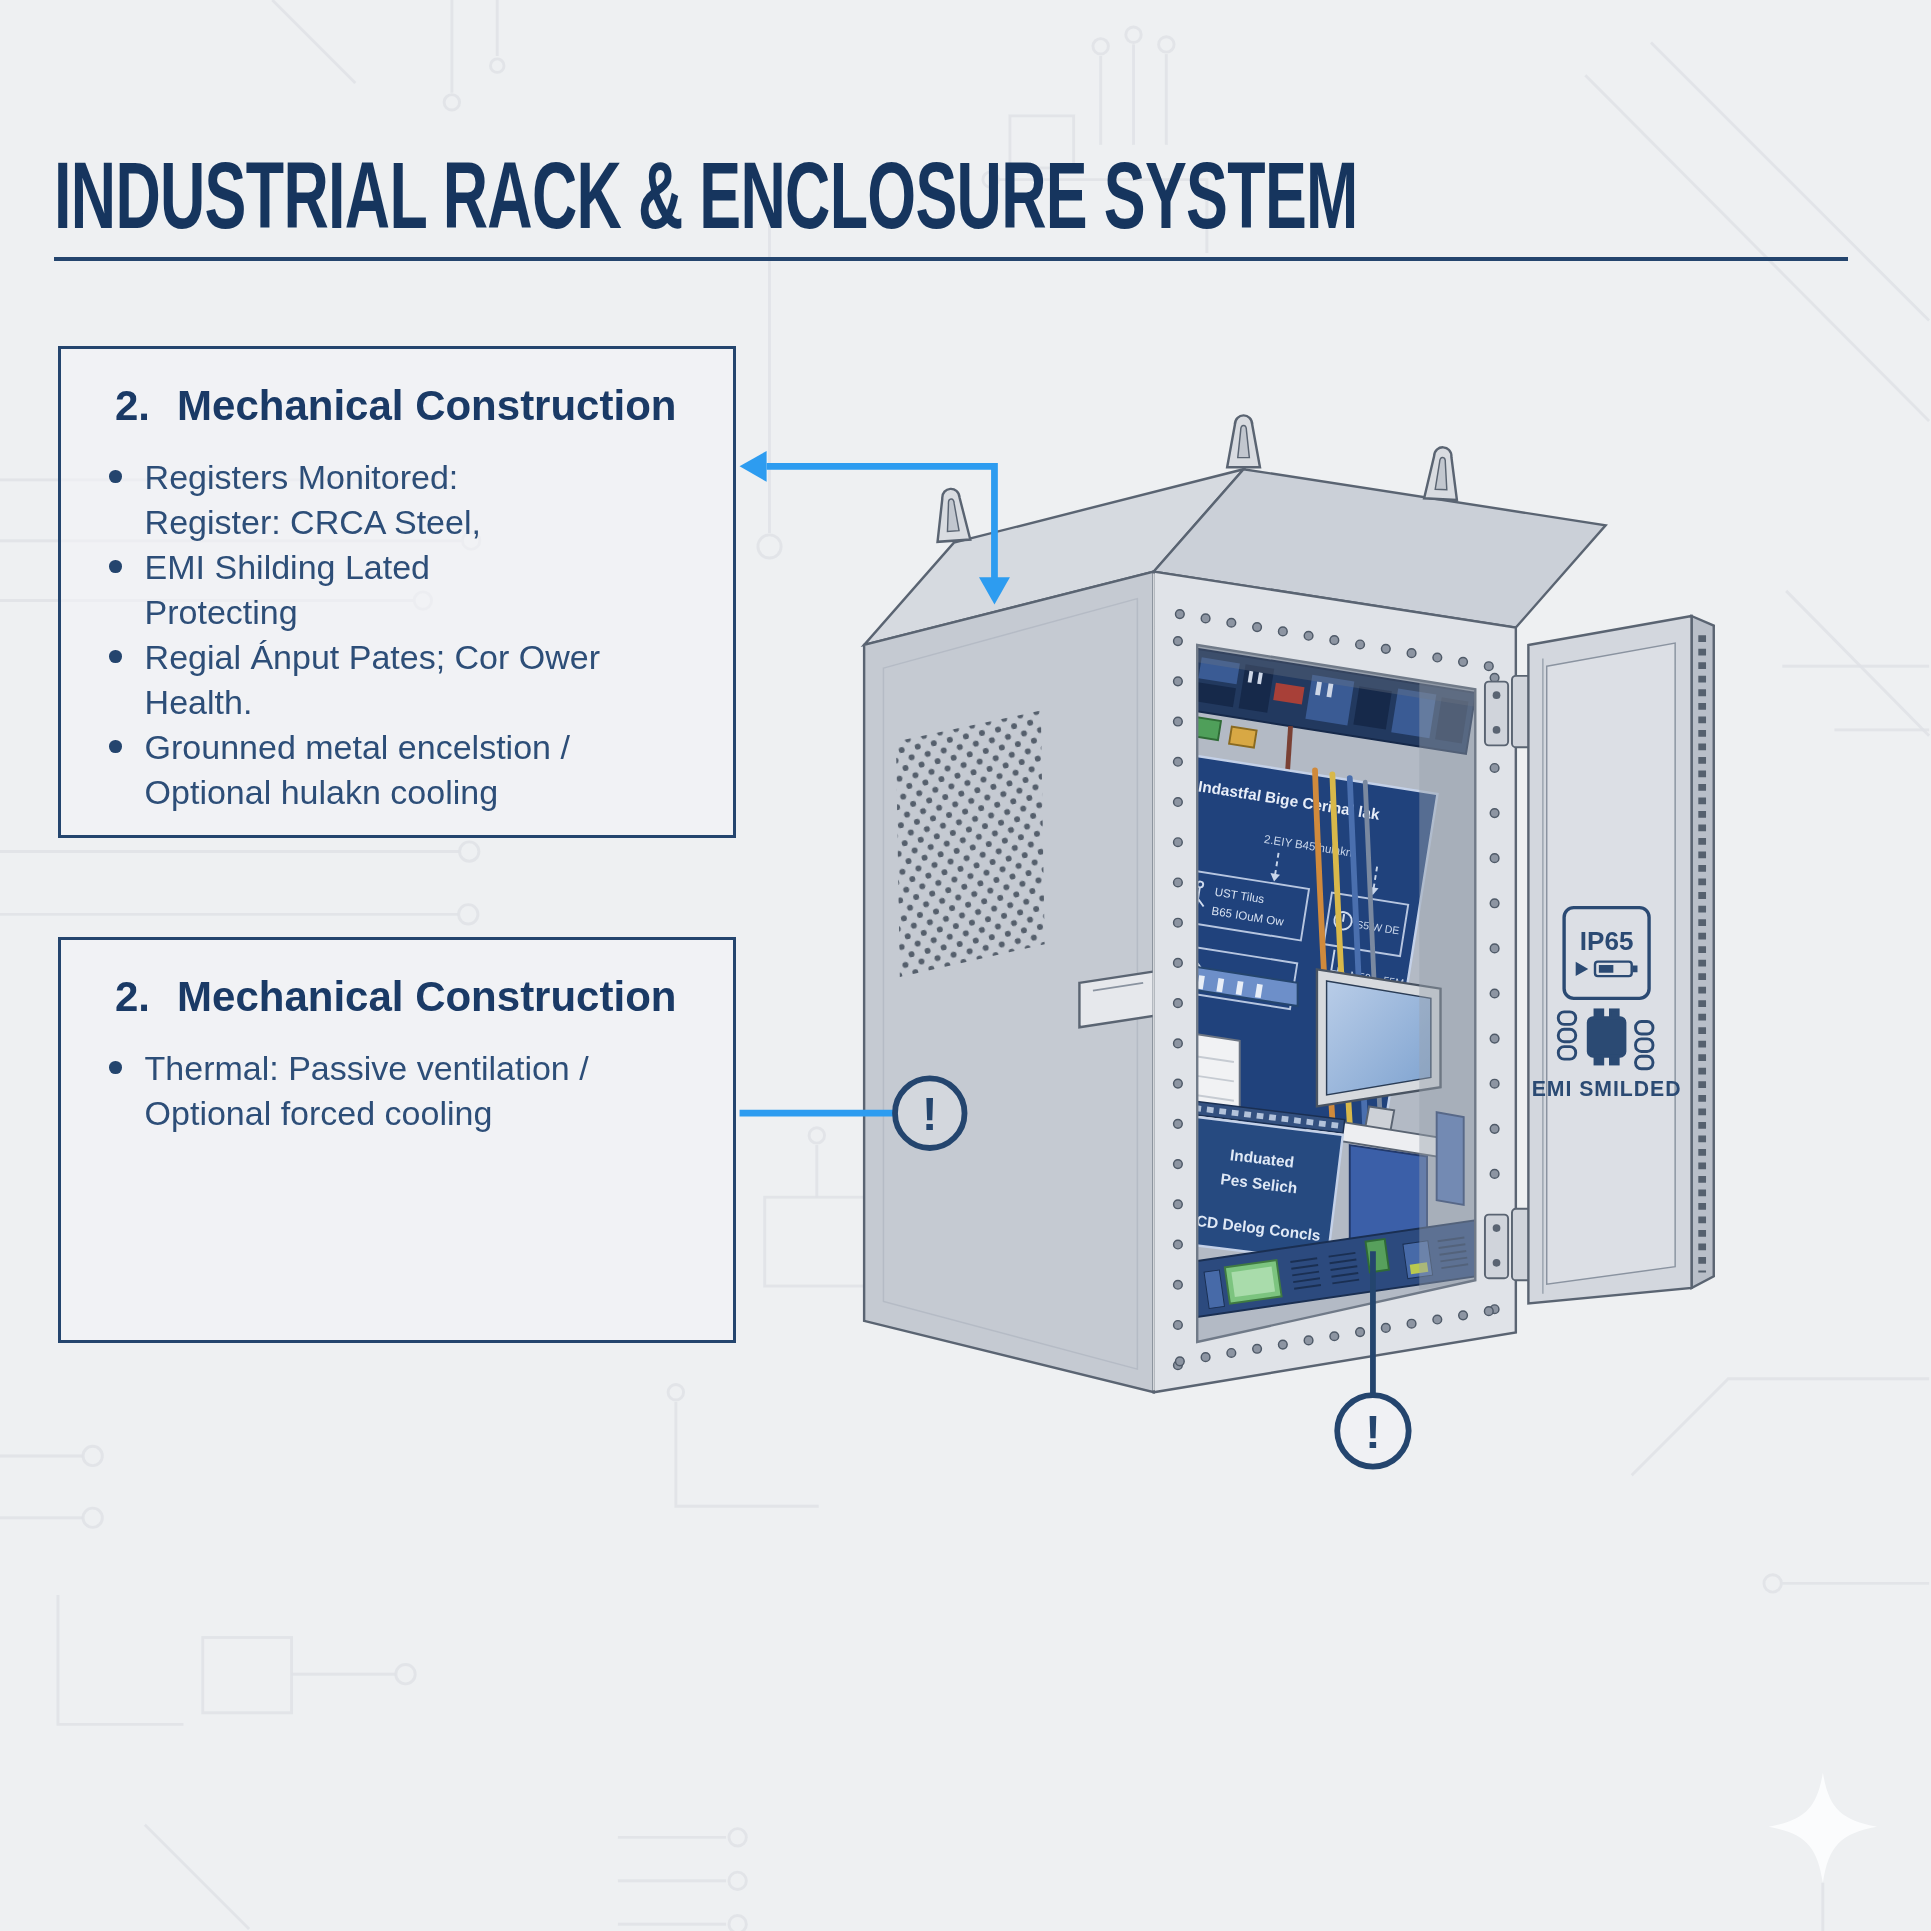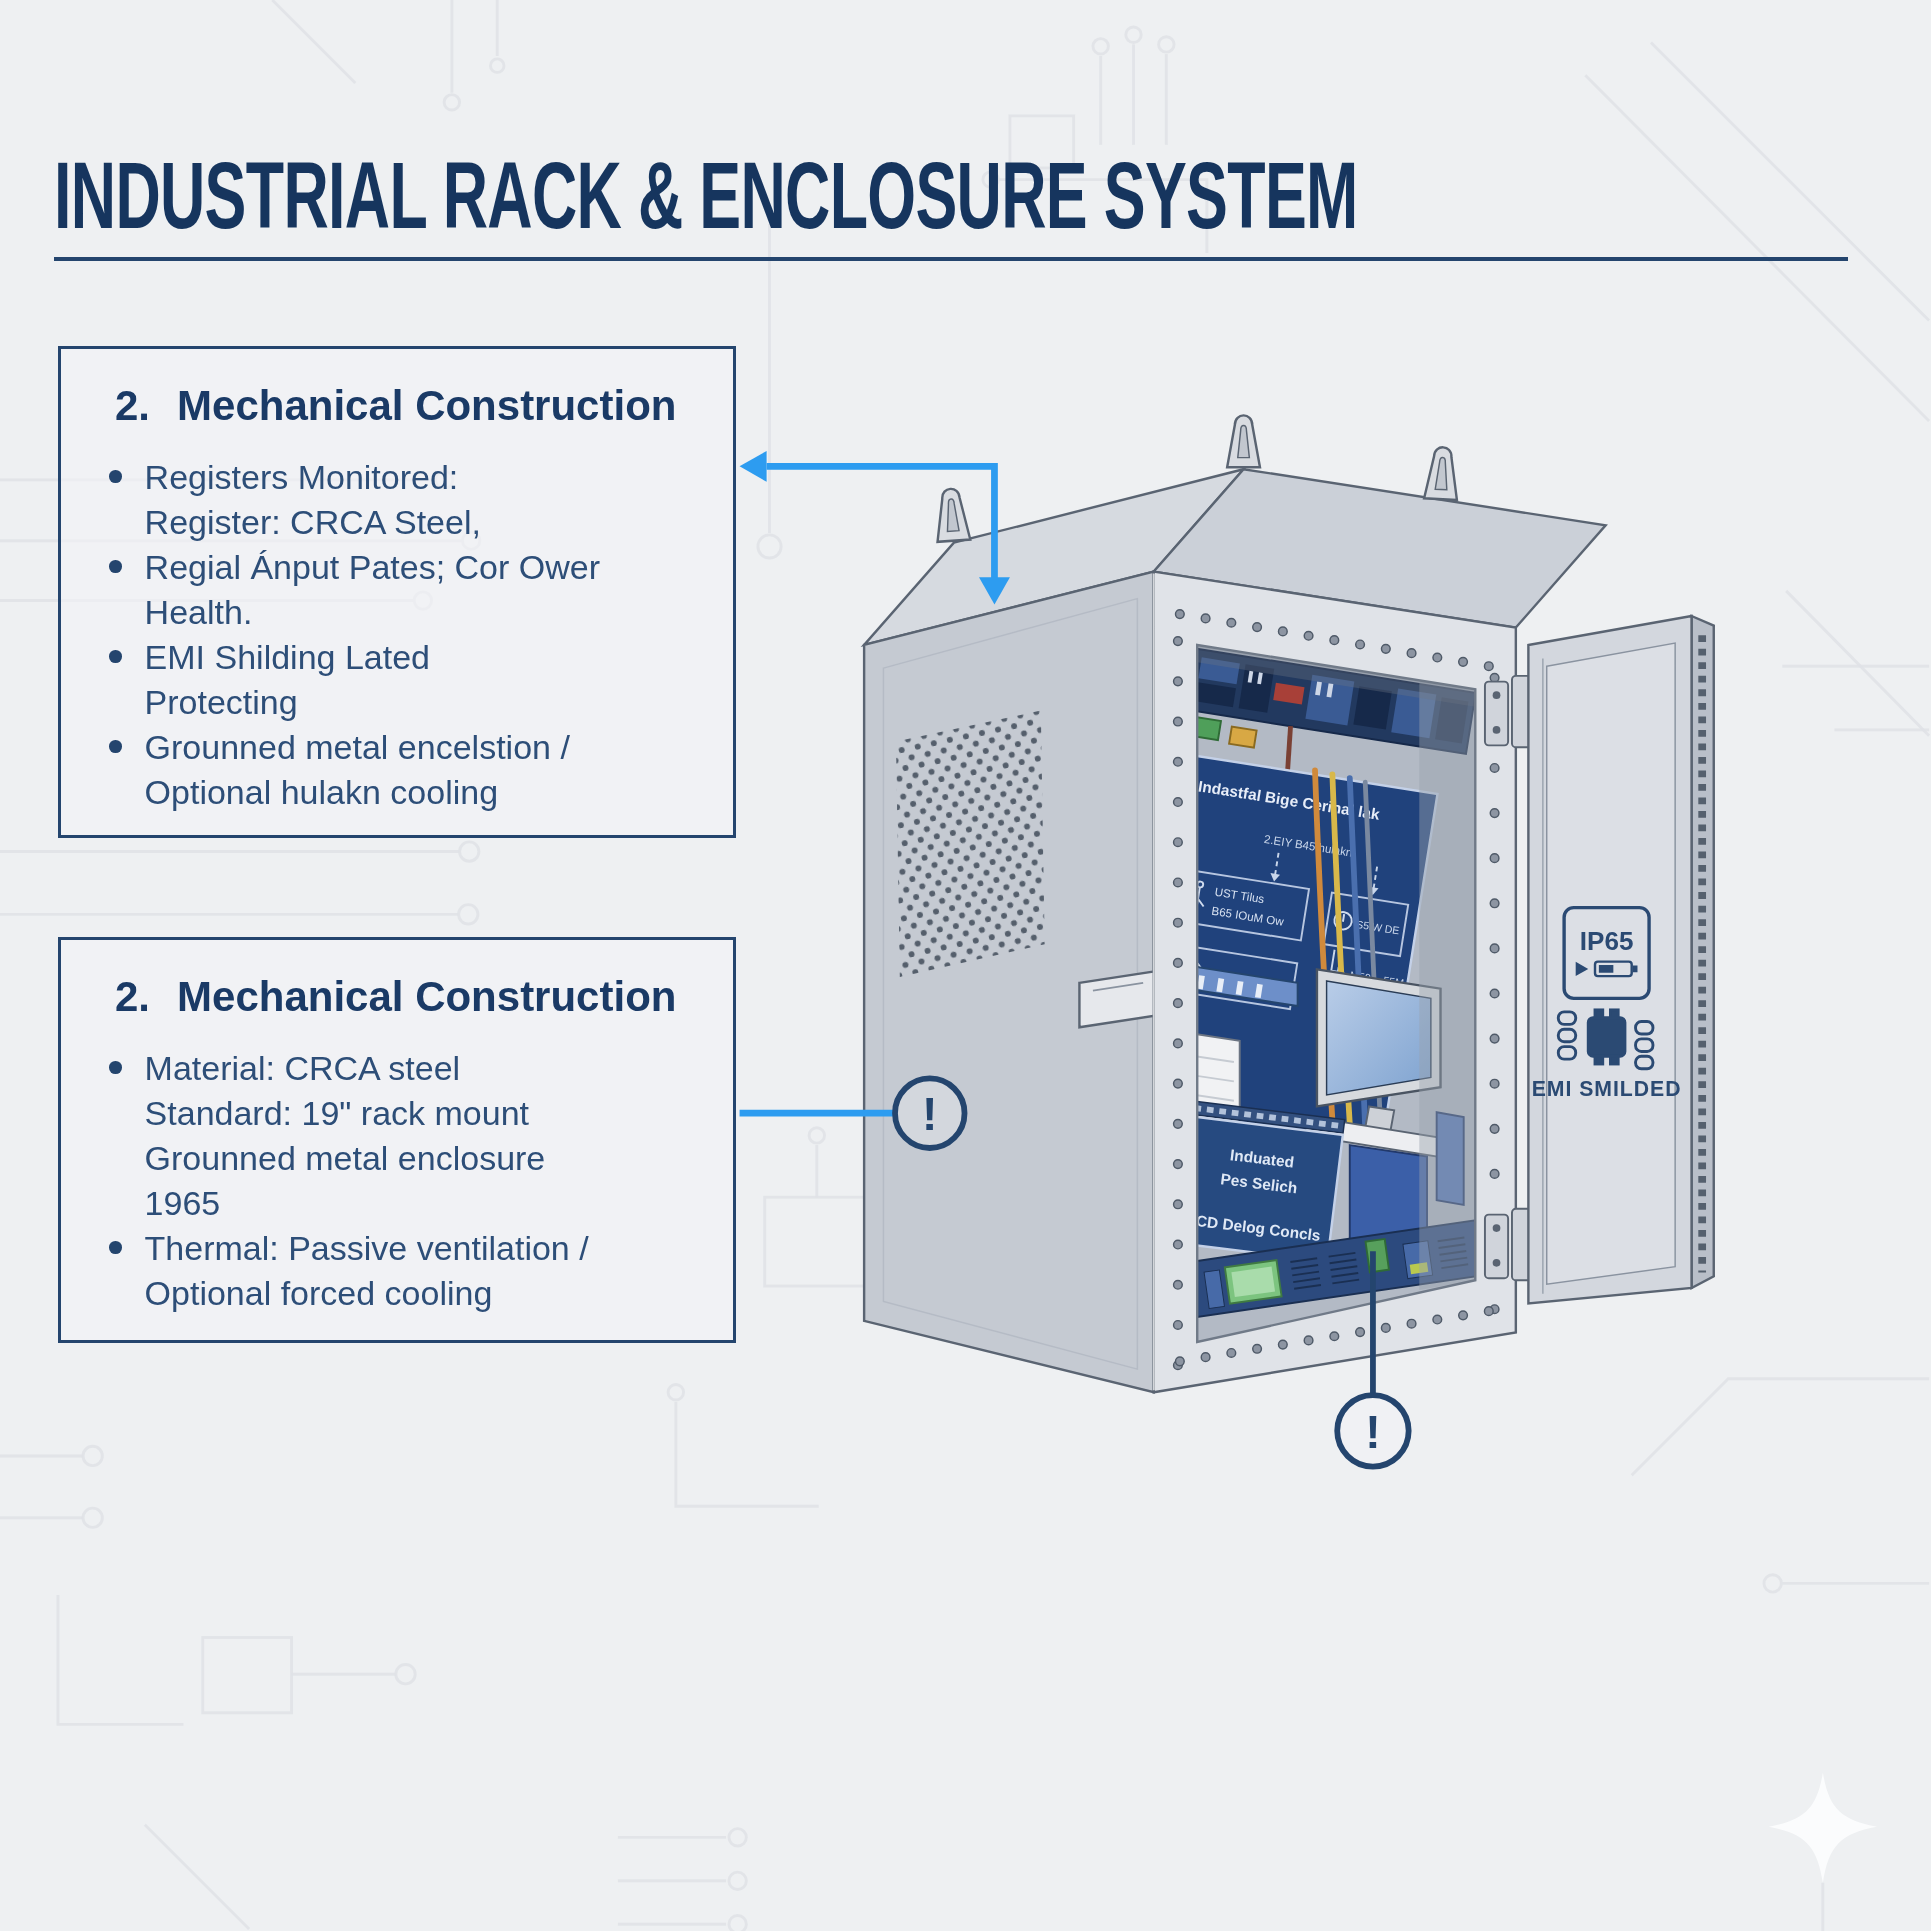--- a/index.html
+++ b/index.html
@@ -401,51 +401,44 @@
       <span>Mechanical Construction</span>
     </div>
     <ul class="bullets">
       <li>
           <span class="dot"></span>
           <span class="txt">Registers Monitored:
 Register: CRCA Steel,</span>
         </li>
       <li>
           <span class="dot"></span>
-          <span class="txt">Regial Ánput Pates; Cor Ower
-Health.</span>
+          <span class="txt">EMI Shilding Lated
+Protecting</span>
         </li>
       <li>
           <span class="dot"></span>
-          <span class="txt">EMI Shilding Lated
-Protecting</span>
+          <span class="txt">Regial Ánput Pates; Cor Ower
+Health.</span>
         </li>
       <li>
           <span class="dot"></span>
           <span class="txt">Grounned metal encelstion /
 Optional hulakn cooling</span>
         </li>
     </ul>
   </section>
 
   <section class="callout two">
     <div class="callout-heading">
       <span class="num">2.</span>
       <span>Mechanical Construction</span>
     </div>
     <ul class="bullets">
       <li>
           <span class="dot"></span>
-          <span class="txt">Material: CRCA steel
-Standard: 19" rack mount
-Grounned metal enclosure
-1965</span>
-        </li>
-      <li>
-          <span class="dot"></span>
           <span class="txt">Thermal: Passive ventilation /
 Optional forced cooling</span>
         </li>
     </ul>
   </section>
 
 </div>
 
 
 </body></html>

